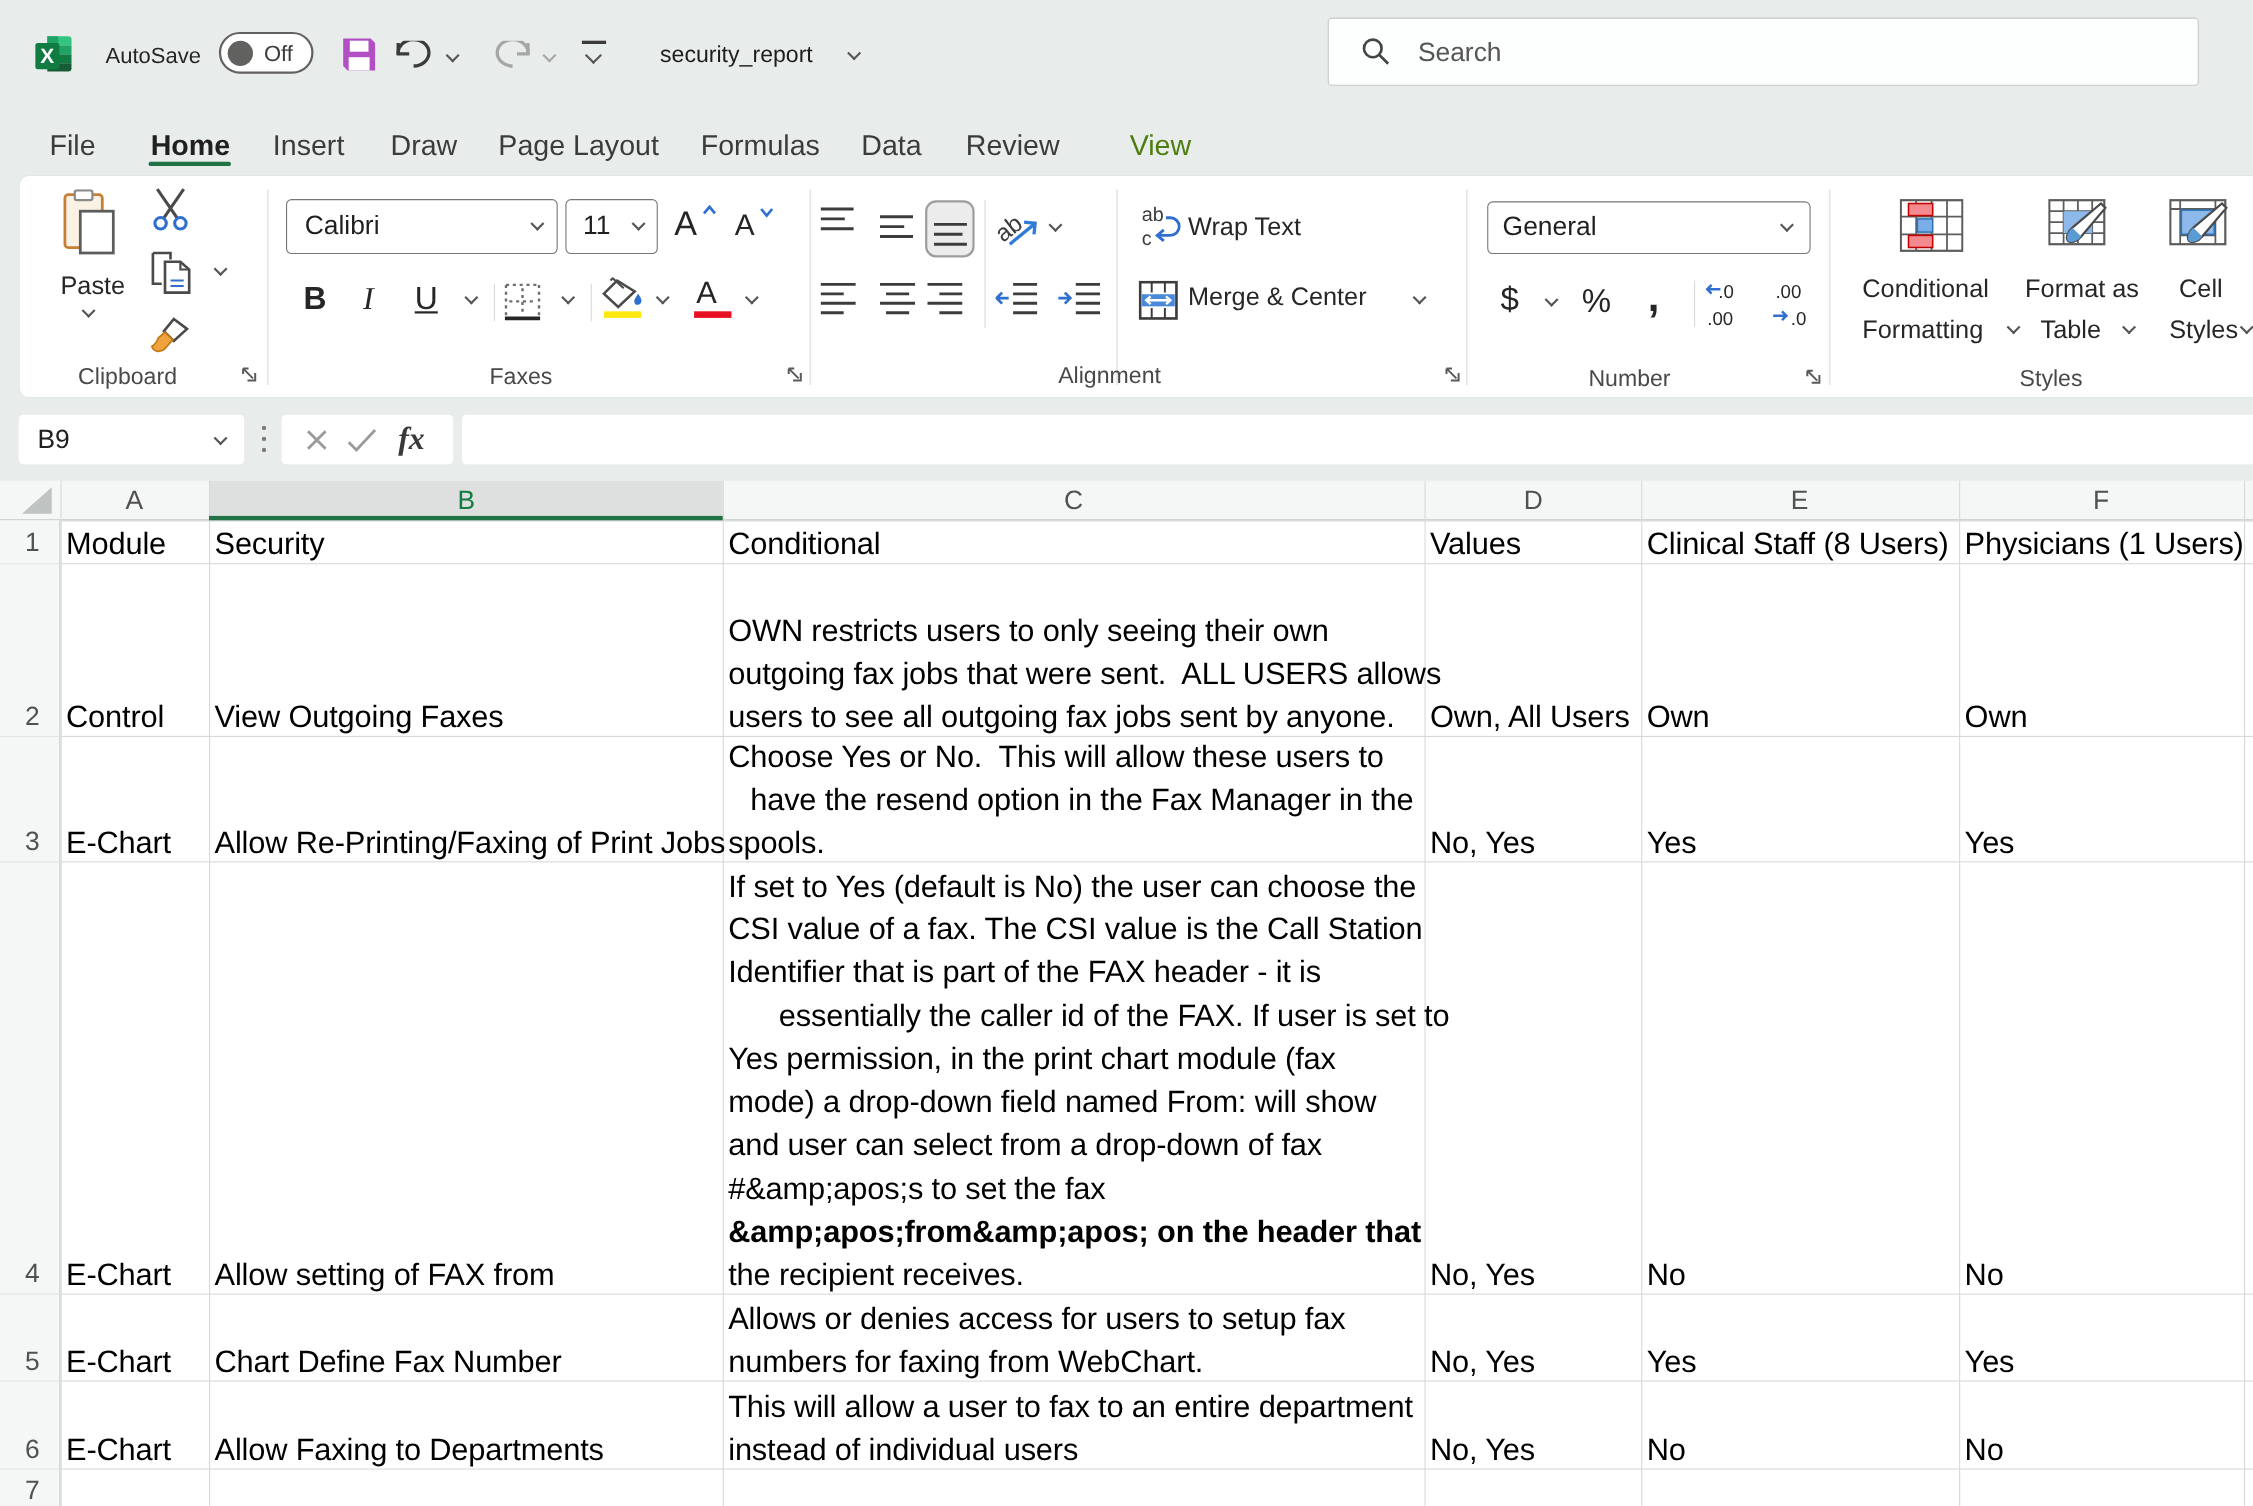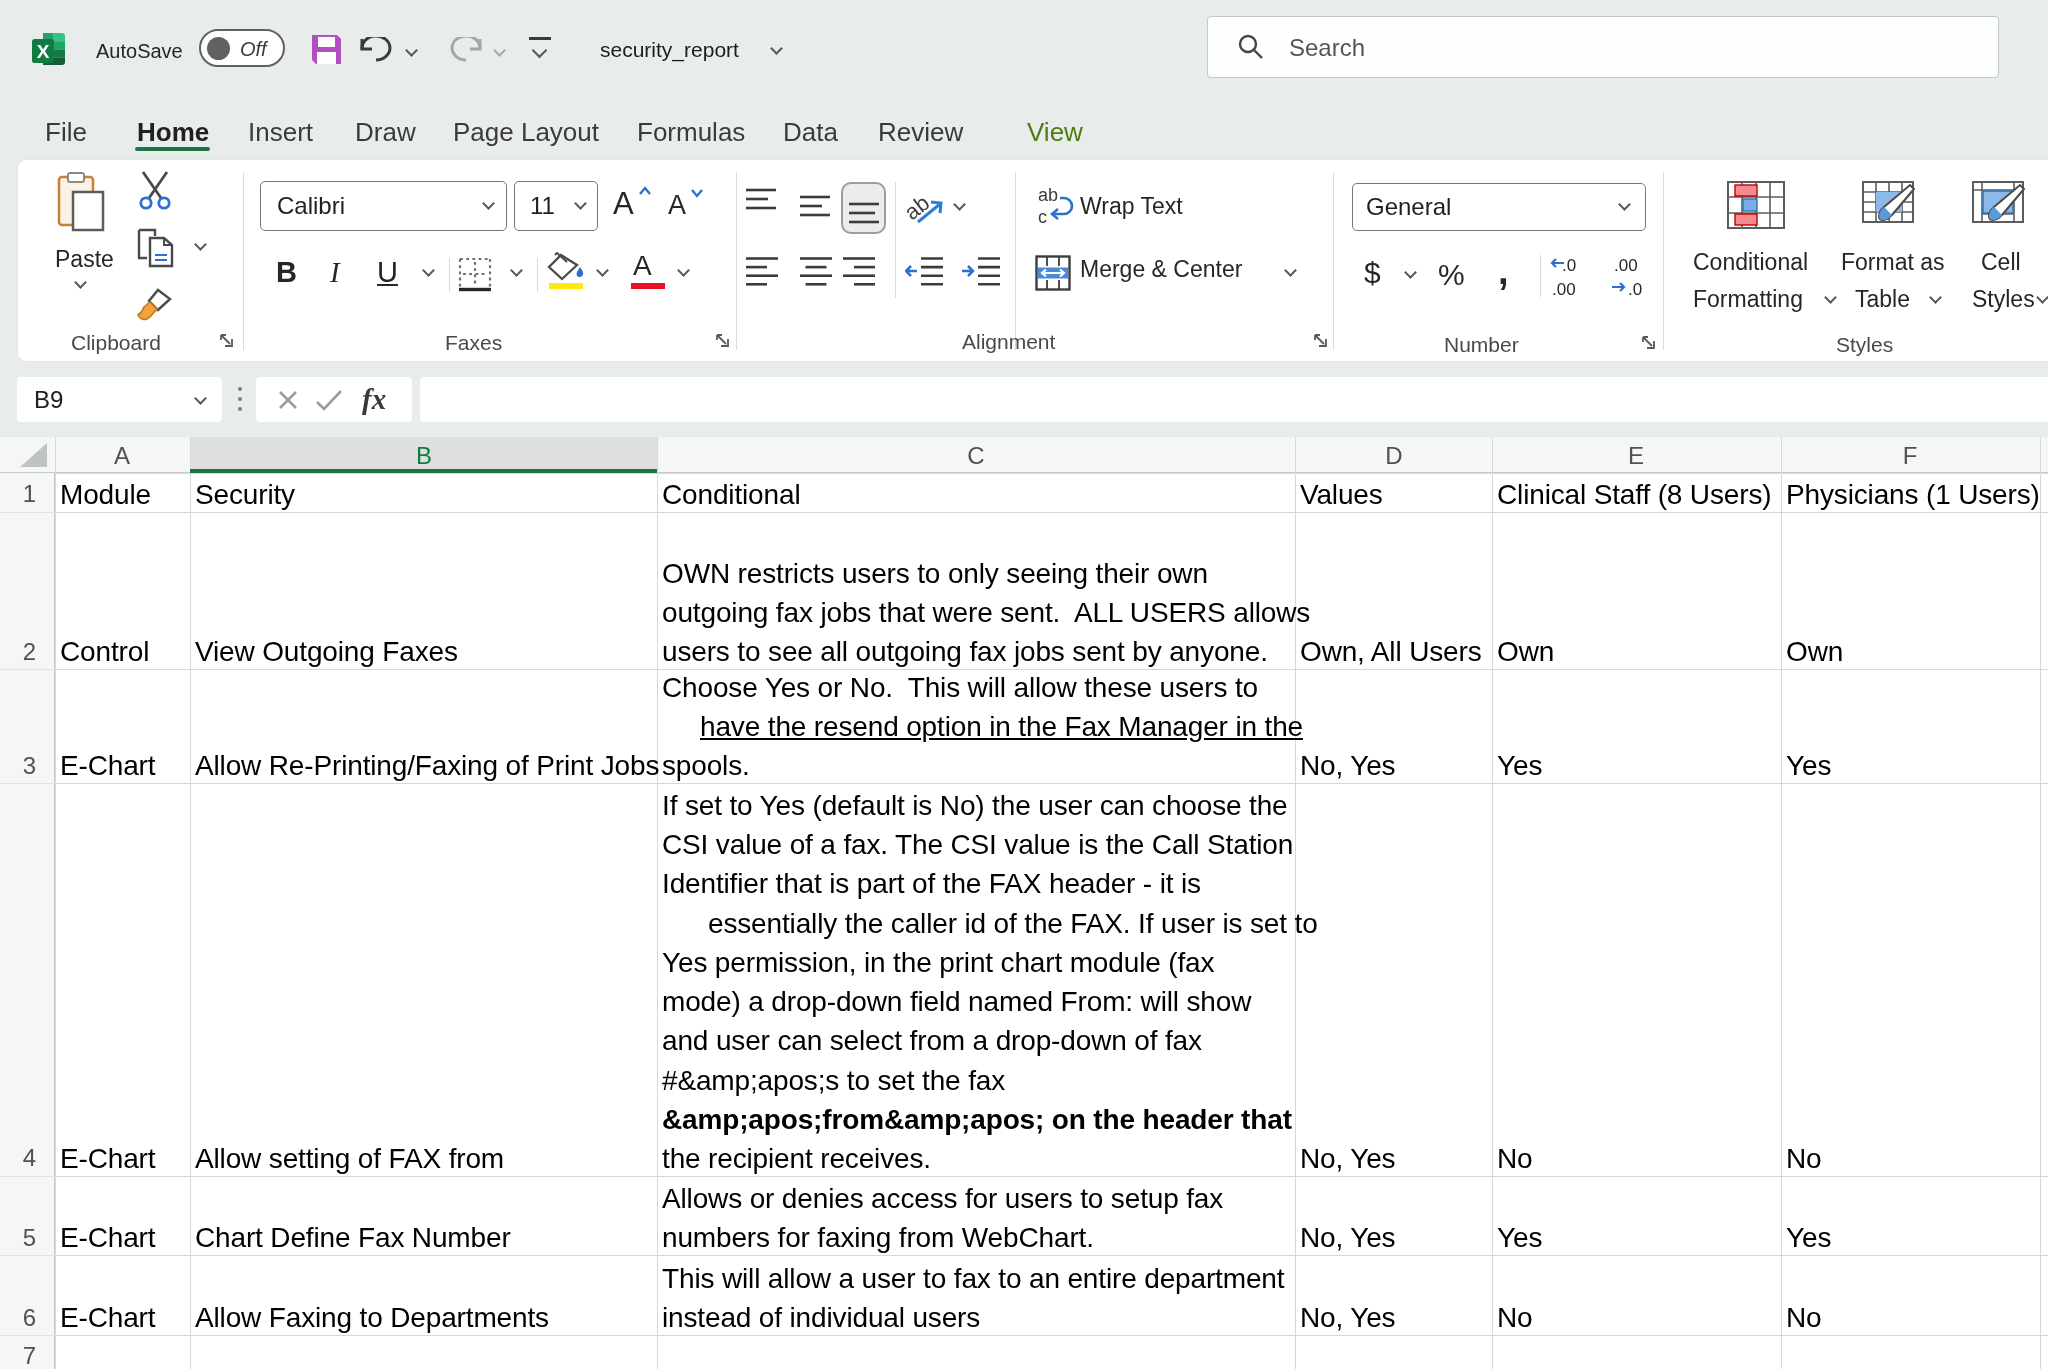--- a/index.html
+++ b/index.html
@@ -26,21 +26,21 @@
   <path d="M11 25.6 h22 v4.4 a3 3 0 0 1 -3 3 h-19 z" fill="#185c37"></path>
   <rect x="11" y="1" width="10" height="8.2" fill="#21a366"></rect>
   <rect x="0" y="7" width="22" height="24" rx="2.5" fill="#107c41"></rect>
   <text x="11" y="25.5" font-size="19" font-weight="bold" fill="#fff" text-anchor="middle" font-family="Liberation Sans">X</text>
 </svg>
 
 <div class="u" style="left:96px;top:41px;font-size:20px;line-height:20px;color:#252525;">AutoSave</div>
 
 <div class="abs" style="left:199px;top:29px;width:86px;height:38px;border:2px solid #616160;border-radius:19px;background:#fff;"></div>
 <div class="abs" style="left:207px;top:37px;width:23px;height:23px;border-radius:50%;background:#616160;"></div>
-<div class="u" style="left:240px;top:39px;font-size:20px;line-height:20px;color:#3b3b3b;font-style:italic;">Off</div>
+<div class="u" style="left:240px;top:39px;font-size:20px;line-height:20px;color:#3b3b3b;">Off</div>
 
 <svg class="icon" style="left:310px;top:33px;" width="33" height="33" viewBox="0 0 33 33">
   <path d="M2 2 h25 l4 4 v25 h-25 l-4 -4 z" fill="#b14fc3"></path>
   <rect x="8" y="4" width="17" height="10" fill="#fff"></rect>
   <rect x="7" y="19" width="19" height="12" fill="#fff"></rect>
 </svg>
 
 <svg class="icon" style="left:358px;top:37px;" width="46" height="26" viewBox="0 0 46 26">
   <path d="M4 2 v10 h10" fill="none" stroke="#3b3b3b" stroke-width="3"></path>
   <path d="M4 12 a14 12 0 1 1 14 11" fill="none" stroke="#3b3b3b" stroke-width="3"></path>
@@ -373,21 +373,21 @@
 <div class="t" style="left:195px;top:638px;">View Outgoing Faxes</div>
 <div class="t" style="left:662px;top:560px;">OWN restricts users to only seeing their own</div>
 <div class="t" style="left:662px;top:599px;">outgoing fax jobs that were sent.  ALL USERS allows</div>
 <div class="t" style="left:662px;top:638px;">users to see all outgoing fax jobs sent by anyone.</div>
 <div class="t" style="left:1300px;top:638px;">Own, All Users</div>
 <div class="t" style="left:1497px;top:638px;">Own</div>
 <div class="t" style="left:1786px;top:638px;">Own</div>
 <div class="t" style="left:60px;top:752px;">E-Chart</div>
 <div class="t" style="left:195px;top:752px;">Allow Re-Printing/Faxing of Print Jobs</div>
 <div class="t" style="left:662px;top:674px;">Choose Yes or No.  This will allow these users to</div>
-<div class="t" style="left:700px;top:713px;text-decoration:underline;">have the resend option in the Fax Manager in the</div>
+<div class="t" style="left:682px;top:713px;">have the resend option in the Fax Manager in the</div>
 <div class="t" style="left:662px;top:752px;">spools.</div>
 <div class="t" style="left:1300px;top:752px;">No, Yes</div>
 <div class="t" style="left:1497px;top:752px;">Yes</div>
 <div class="t" style="left:1786px;top:752px;">Yes</div>
 <div class="t" style="left:60px;top:1145px;">E-Chart</div>
 <div class="t" style="left:195px;top:1145px;">Allow setting of FAX from</div>
 <div class="t" style="left:662px;top:792px;">If set to Yes (default is No) the user can choose the</div>
 <div class="t" style="left:662px;top:831px;">CSI value of a fax. The CSI value is the Call Station</div>
 <div class="t" style="left:662px;top:870px;">Identifier that is part of the FAX header - it is</div>
 <div class="t" style="left:662px;top:910px;margin-left:46px;">essentially the caller id of the FAX. If user is set to</div>

